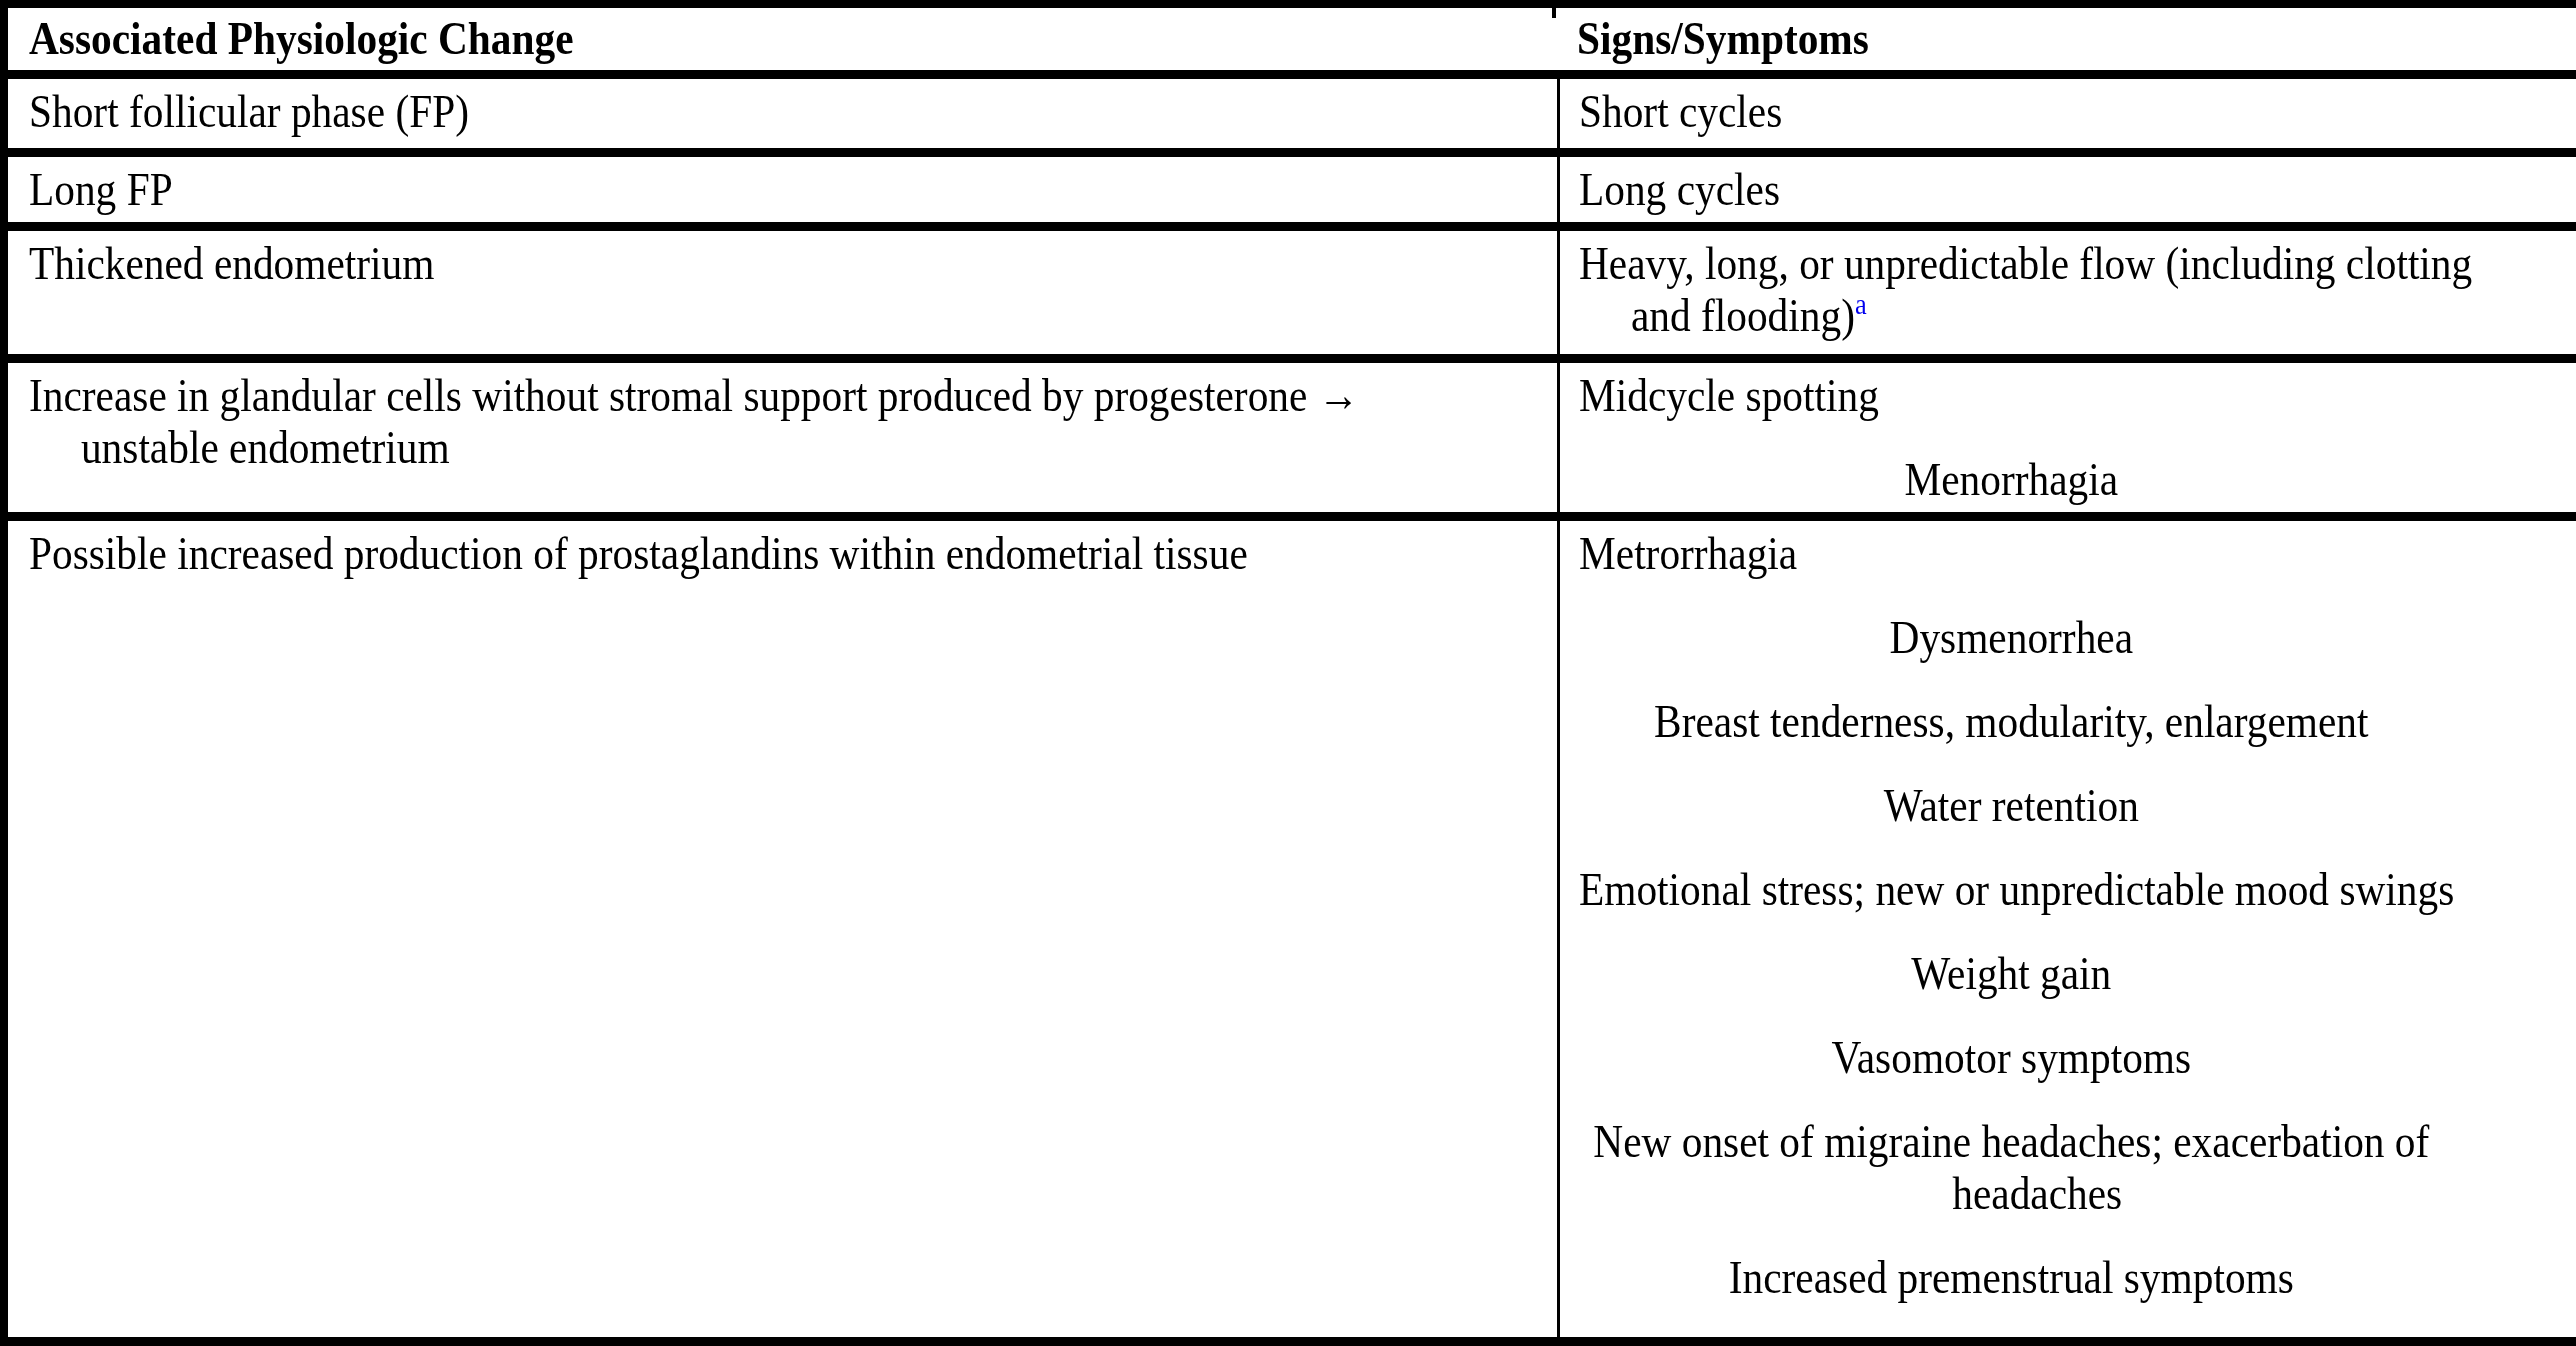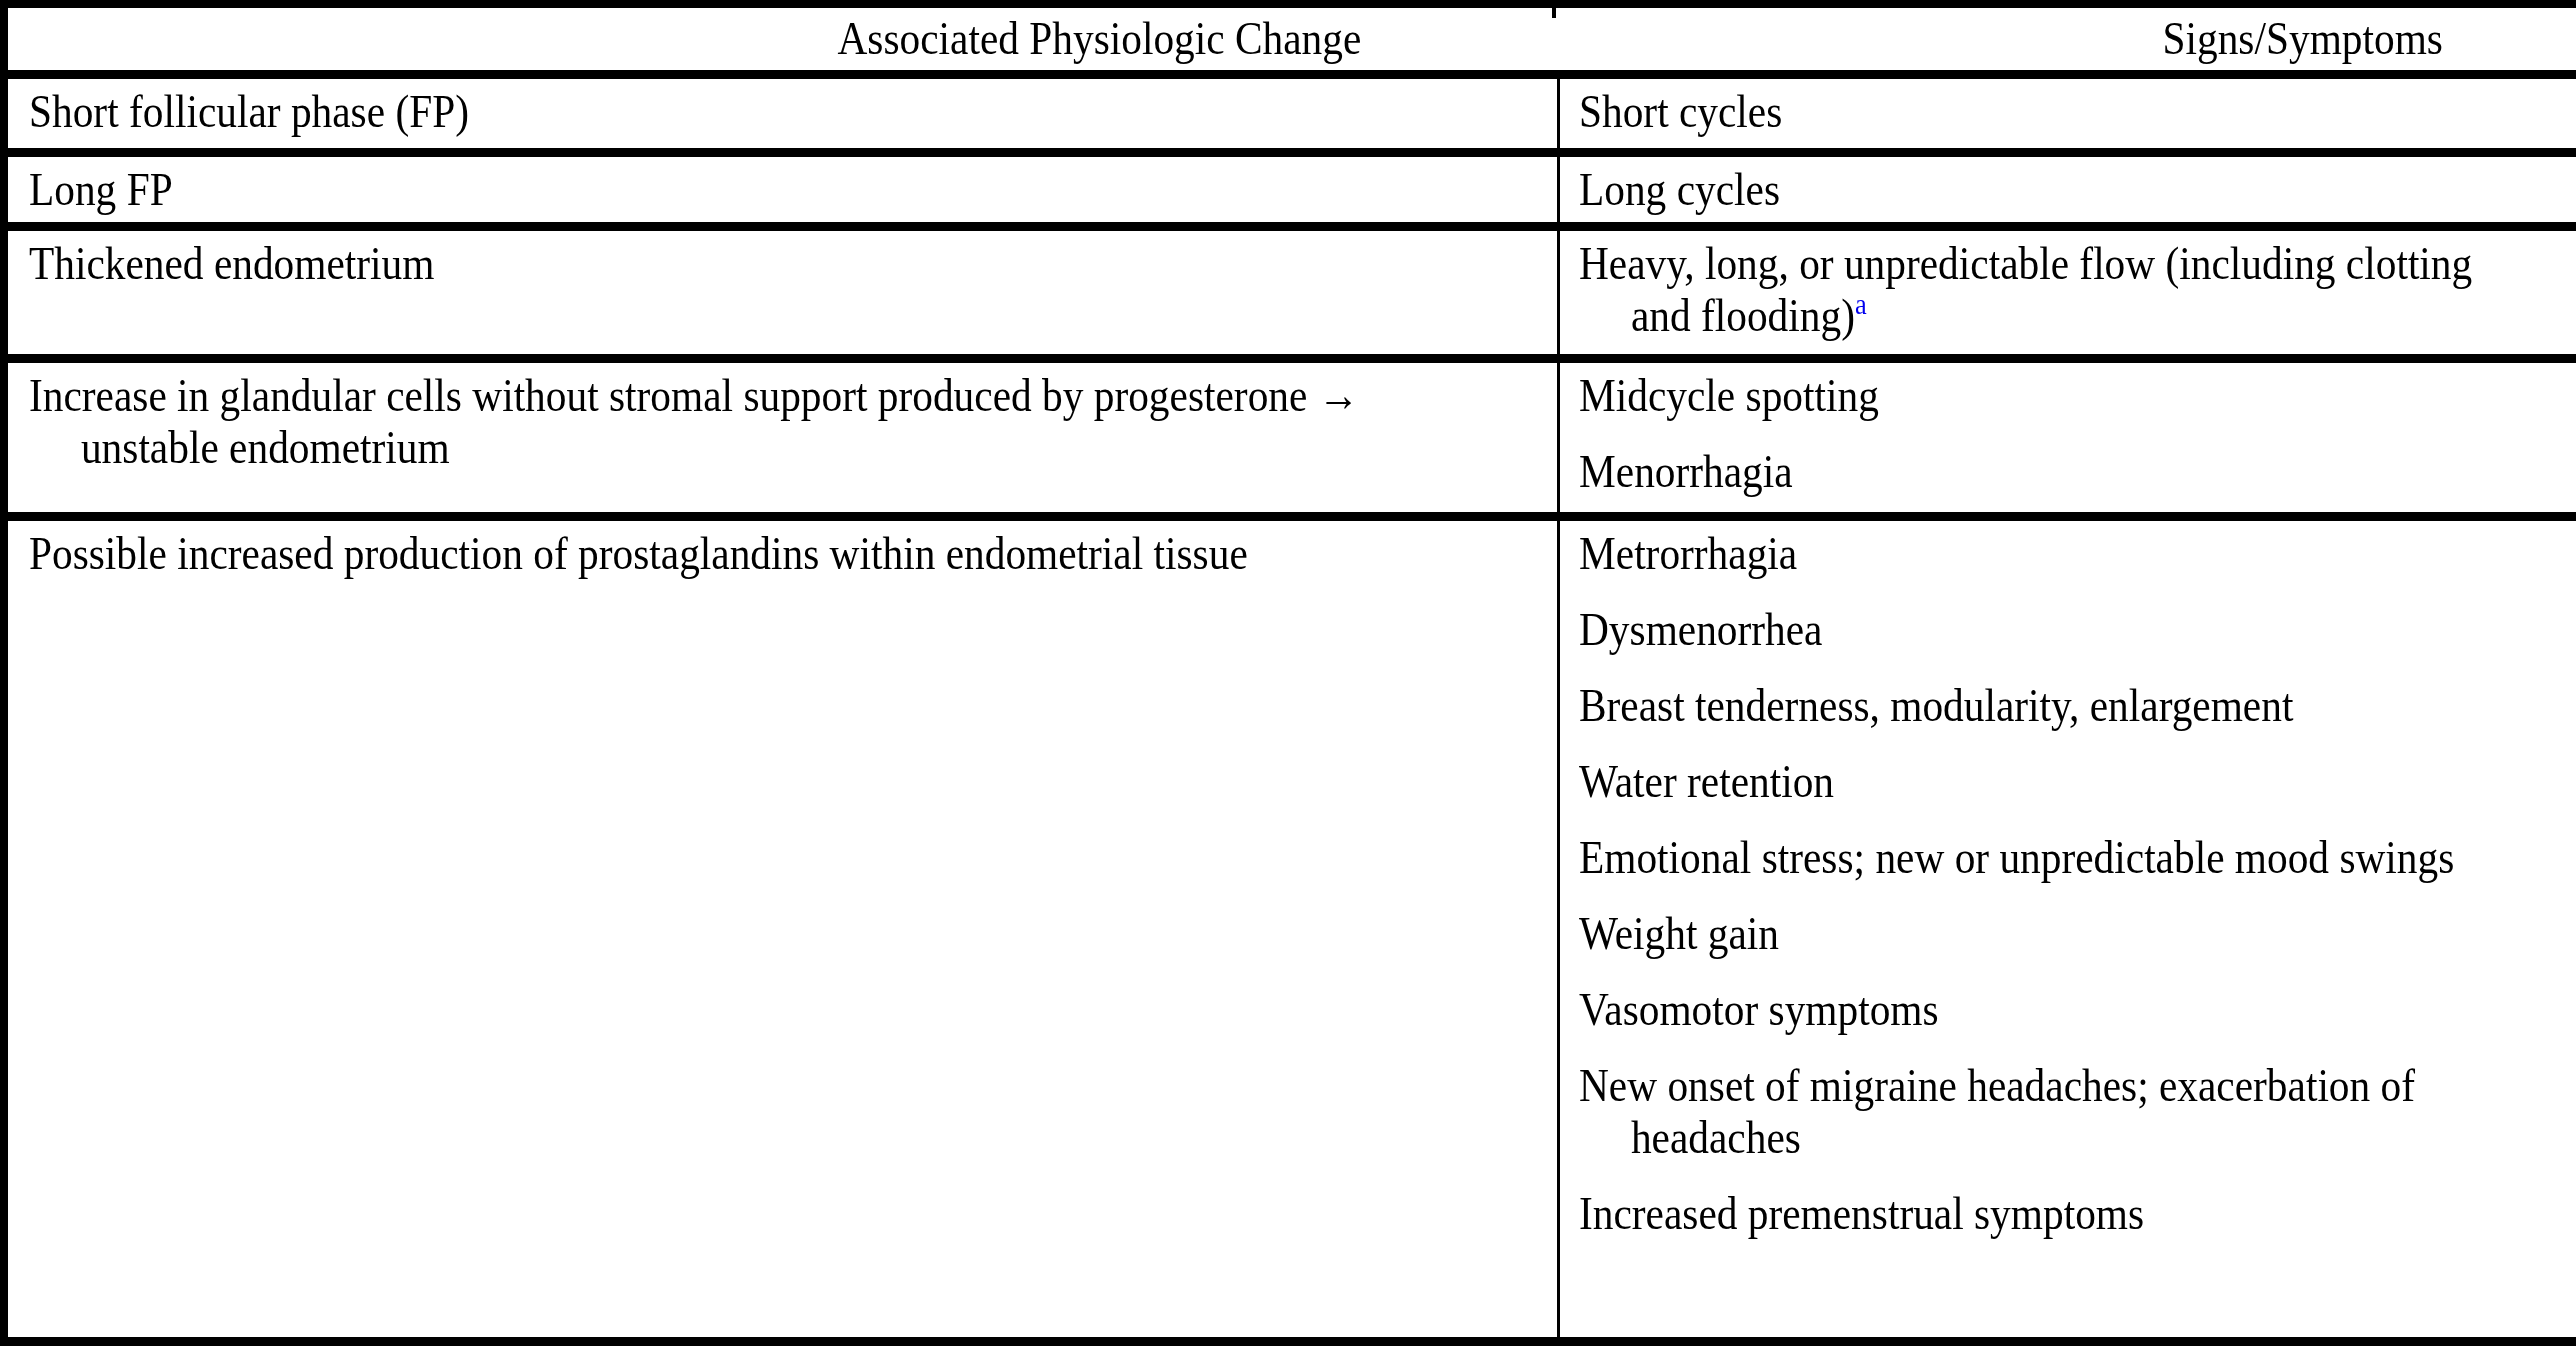--- a/index.html
+++ b/index.html
@@ -34,39 +34,39 @@
   tbody tr:nth-child(4) { height: 158px; }
   
 
   th, td {
     vertical-align: top;
     padding: 6px 15px 6px 21px;
     font-size: 47px;
     line-height: 52px;
   }
   th {
-    text-align: right;
-    font-weight: normal;
+    text-align: left;
+    font-weight: bold;
     padding-top: 4.4px;
   }
   td.symptoms-cell, th.symptoms-header {
     padding-left: 19px;
   }
   td.symptoms-cell {
     border-left: 3.7px solid #000000;
   }
 
   .line {
     white-space: nowrap;
     transform: scaleX(0.88);
     transform-origin: 0 50%;
   }
   .line.indent { padding-left: 59px; }
 
-  .para:not(:first-child) { margin-top: 24px; }
+  .para:not(:first-child) { margin-top: 32px; text-align: center; }
 
   sup.fnote {
     color: var(--sup-color, #0000EE);
     font-size: 30px;
     line-height: 0;
     vertical-align: super;
   }
 
   
   .top-tick {

